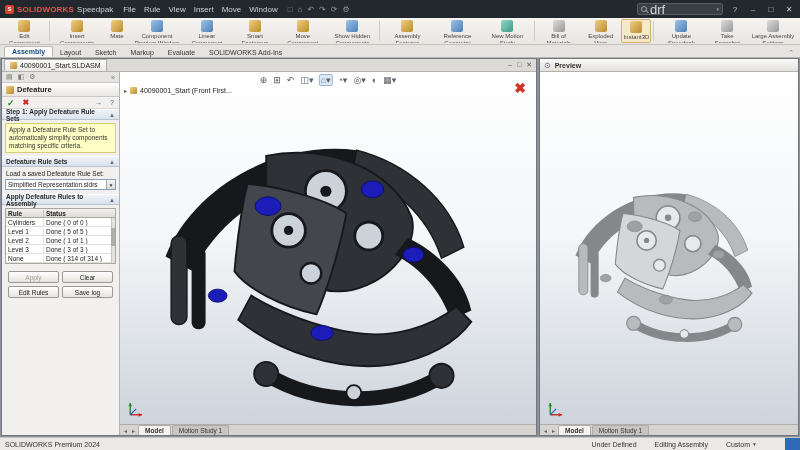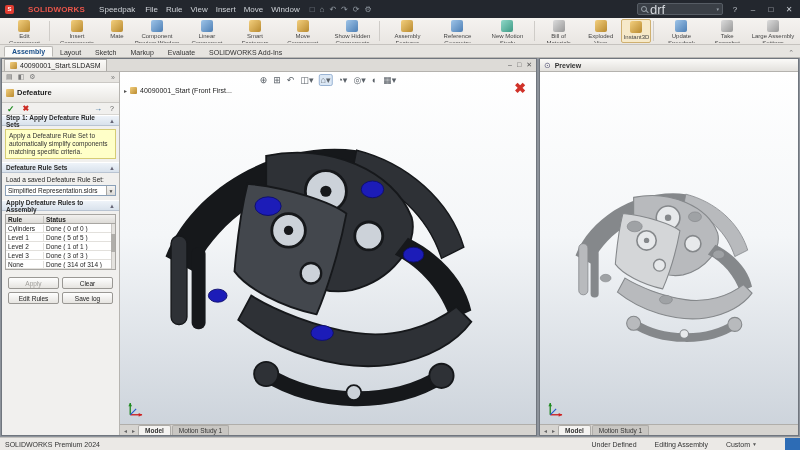--- a/index.html
+++ b/index.html
@@ -2,21 +2,21 @@
 <html><head>
 <meta charset="utf-8">
 <style>
   *{margin:0;padding:0;box-sizing:border-box}
   html,body{width:800px;height:450px;overflow:hidden}
   body{font-family:"Liberation Sans",sans-serif;background:#8d939b;position:relative}
   .app{position:absolute;inset:0;width:800px;height:450px}
 
   
   .titlebar{position:absolute;top:0;left:0;width:800px;height:18px;background:#23272e;display:flex;align-items:center;padding:0 5px;gap:7px;color:#cfd3d8;font-size:8px;z-index:6}
-  .brand{display:flex;align-items:center;gap:14px;font-weight:bold;flex:0 0 auto}
+  .brand{display:flex;align-items:center;gap:3px;font-weight:bold;flex:0 0 auto}
   .logo{width:9px;height:9px;background:#e03c31;border-radius:2px;display:flex;align-items:center;justify-content:center;color:#fff;font-size:6px;font-weight:bold}
   .bname{color:#e8554a;letter-spacing:.2px}
   .bsuffix{color:#cfd3d8;font-weight:normal}
   .menus{display:flex;gap:2px}
   .menu{padding:0 3px;cursor:default}
   .tb-icons{display:flex;gap:5px;color:#8d959e;font-size:8px}
   .doc-title{position:absolute;left:340px;width:180px;text-align:center;color:#e2e6ea;font-size:8px;pointer-events:none}
   .tb-right{margin-left:auto;display:flex;align-items:center;gap:6px}
   .searchbox{width:86px;height:12px;background:#3a3f46;border:1px solid #565c64;border-radius:2px;color:#d5d9de;display:flex;align-items:center;padding:0 3px;gap:3px}
   .mag{width:6px;height:6px;border:1px solid #98a0a8;border-radius:50%;position:relative;flex:0 0 auto}
@@ -48,21 +48,21 @@
   .doctabbar{height:13px;background:#dddbd7;display:flex;align-items:flex-end;border-bottom:1px solid #b4b2ae}
   .doctab{height:12px;display:flex;align-items:center;gap:3px;background:linear-gradient(#fbfaf8,#eceae6);border:1px solid #aeaca8;border-bottom:none;margin-left:2px;padding:0 5px;font-size:7px;color:#222}
   .dicon{width:7px;height:7px;background:linear-gradient(135deg,#f3cf7e,#b98a2f);border-radius:1px}
   .docwinbtns{margin-left:auto;display:flex;gap:5px;padding:0 4px 2px 0;font-size:7px;color:#555}
   .docbody{flex:1;display:flex;min-height:0}
 
   
   .pm{width:118px;background:#f1f0ee;border-right:1px solid #b6b4b0;display:flex;flex-direction:column;font-size:6.5px;color:#222;flex:0 0 auto}
   .pm-tabsrow{height:11px;background:#e6e4e0;border-bottom:1px solid #cbc9c5;display:flex;align-items:center;gap:5px;padding:0 4px;color:#7a7a7a;font-size:7px}
   .pm-tabsrow .spacer{margin-left:auto}
-  .pm-title{height:20px;display:flex;align-items:center;gap:3px;padding:0 4px;background:linear-gradient(#fdfdfc,#e9e7e3);border-bottom:1px solid #cbc9c5;font-size:7.5px;font-weight:bold}
+  .pm-title{height:14px;display:flex;align-items:center;gap:3px;padding:0 4px;background:linear-gradient(#fdfdfc,#e9e7e3);border-bottom:1px solid #cbc9c5;font-size:7.5px;font-weight:bold}
   .pm-title .picon{width:8px;height:8px;background:linear-gradient(135deg,#f3cf7e,#b98a2f);border-radius:1px}
   .pm-actions{height:12px;display:flex;align-items:center;gap:8px;padding:0 5px;border-bottom:1px solid #d8d6d2}
   .ok{color:#1e8a1e;font-weight:bold;font-size:9px}
   .cancel{color:#cc2a22;font-weight:bold;font-size:8px}
   .nexts{margin-left:auto;color:#2a6496;font-size:8px}
   .helpq{color:#555;font-size:7px}
   .sec-hdr{height:11px;background:linear-gradient(#eef3f9,#d9e2ec);border-top:1px solid #fff;border-bottom:1px solid #b9c4d2;display:flex;align-items:center;justify-content:space-between;padding:0 4px;font-weight:bold;color:#2b2b2b}
   .chev{color:#667;font-size:6px}
   .info-box{margin:3px;background:#ffffc8;border:1px solid #d6cc74;padding:2px 3px;line-height:8px;color:#333}
   .load-label{padding:3px 4px 1px;color:#222}

